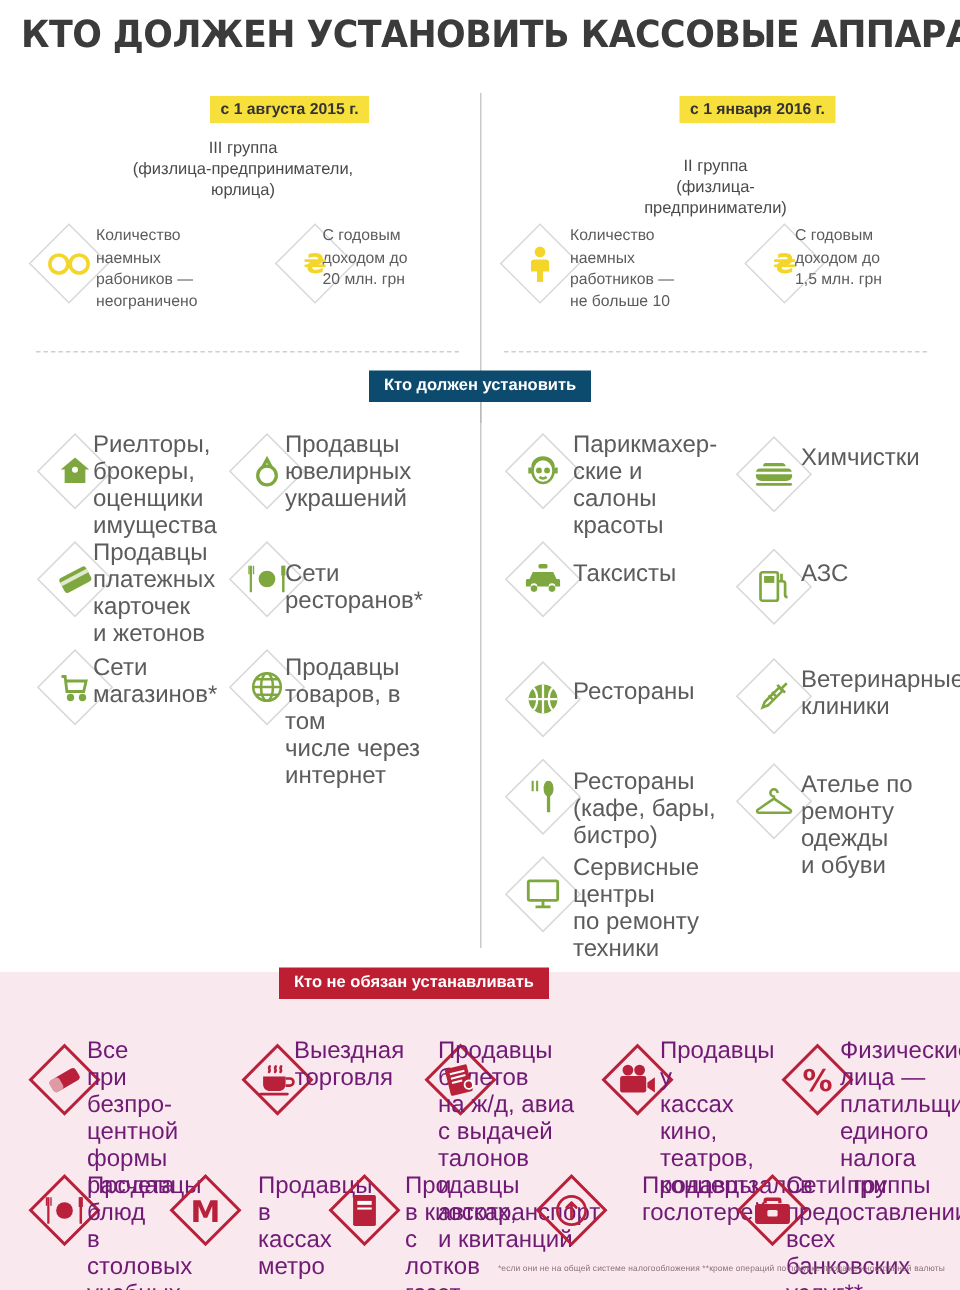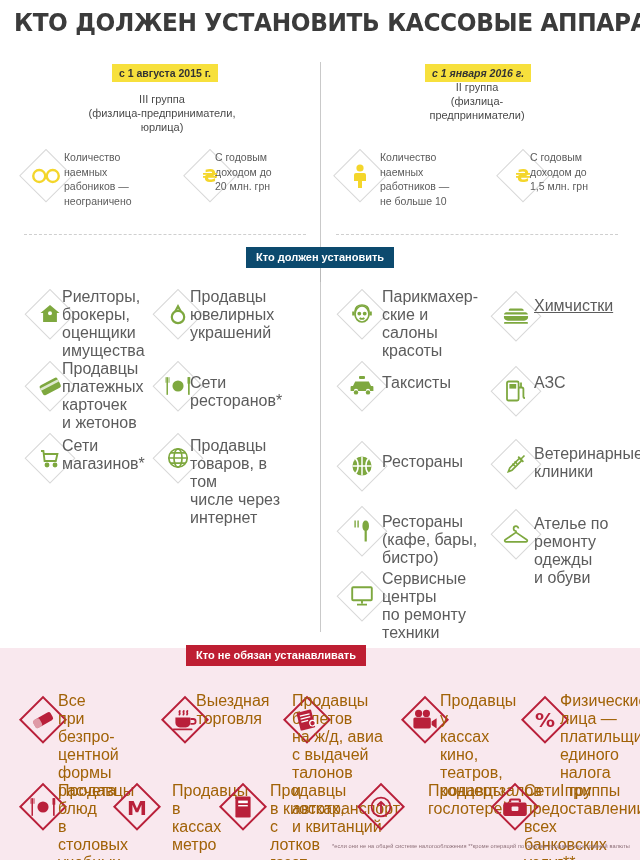--- a/index.html
+++ b/index.html
@@ -30,20 +30,21 @@
     position: absolute; left: 320px; width: 1px; background: #b9b9b9;
   }
 
   
   .badge-date {
     position: absolute;
     background: #f7e03c; color: #333;
     font-size: 10.5px; font-weight: bold;
     padding: 3px 7px 3px 7px;
     white-space: nowrap;
+    margin-left: 28px;
   }
   .group-title {
     position: absolute; text-align: center;
     font-size: 11px; color: #4a4a4a; line-height: 14px;
   }
 
   
   .dia {
     position: absolute;
     display: flex; align-items: center; justify-content: center;
@@ -74,21 +75,21 @@
   }
 
   
   .banner {
     position: absolute; color: #fff; font-size: 11px; font-weight: bold;
     padding: 4px 10px 5px 10px; white-space: nowrap; text-align: center;
   }
   .banner.green { background: #0c4a6e; }
   .banner.red   { background: #be1e32; }
   .sec-green .label { color: #5c5c5c; }
-  .sec-red   .label { color: #a16207; }
+  .sec-red   .label { color: #701a75; }
 
   
   .pink-panel {
     position: absolute; left: 0; top: 648px; width: 640px; height: 212px;
     background: #f9e8ee;
   }
   .footnote {
     position: absolute; left: 0; top: 843px; width: 636px;
     text-align: right; font-size: 5.6px; color: #8d6f78;
     padding-right: 6px; letter-spacing: 0.1px;
@@ -131,22 +132,22 @@
           <svg width="18" height="22" viewBox="0 0 20 24">
             <text x="10" y="19" font-family="DejaVu Sans, sans-serif" font-size="20" font-weight="bold" fill="#f4d62b" text-anchor="middle">₴</text>
           </svg>
         </div>
       </div>
       <div class="stat-text" style="left: 215px; top: 150px; width: 85px;">
         <span style="display: block;">С годовым</span>
         <span style="display: block;">доходом до</span>
         <span style="display: block;">20 млн. грн</span>
       </div>
-      <div class="badge-date" style="left: 425px; top: 64px; font-style: italic;">с 1 января 2016 г.</div>
-      <div class="group-title" style="left: 355px; top: 80px; width: 244px; text-align: center;">
+      <div class="badge-date" style="left: 425px; top: 64px;">с 1 января 2016 г.</div>
+      <div class="group-title" style="left: 355px; top: 104px; width: 244px; text-align: center;">
         <span style="display: block;">II группа</span>
         <span style="display: block;">(физлица-</span>
         <span style="display: block;">предприниматели)</span>
       </div>
       <div class="dia" style="left: 332px; top: 148px; width: 56px; height: 56px;">
         <div class="shape"></div>
         <div class="glyph">
           <svg width="14" height="24" viewBox="0 0 14 24" fill="#f4d62b">
             <circle cx="7" cy="4" r="3.6"></circle>
             <path d="M3 9h8a2 2 0 0 1 2 2v6H9v7H5v-7H1v-6a2 2 0 0 1 2-2z"></path>
@@ -352,21 +353,21 @@
         <div class="shape"></div>
         <div class="glyph">
           <svg width="26" height="20" viewBox="0 0 26 20" fill="#7ea83f">
             <path d="M7 2.6h11.4c1.4 0 2.2.9 2.4 2.2H5.6c.2-1.3 1-2.2 1.4-2.2z"></path>
             <path d="M3.4 6.3h19c1.4 0 2.2 1 2.4 2.2H1c.2-1.2 1-2.2 2.4-2.2z"></path>
             <path d="M1 10.1h24c.6 2.5-1.2 4.6-3.8 4.6H4.8C2.2 14.7.4 12.6 1 10.1z"></path>
             <rect x="1" y="16" width="24" height="1.8" rx=".9"></rect>
           </svg>
         </div>
       </div>
-      <div class="label" style="position: absolute; left: 534px; top: 297px; width: 100px; text-decoration: underline;">
+      <div class="label" style="position: absolute; left: 534px; top: 297px; width: 100px;">
         <span style="display: block;">Химчистки</span>
       </div>
       <div class="dia" style="left: 490px; top: 365px; width: 52px; height: 52px;">
         <div class="shape"></div>
         <div class="glyph">
           <svg width="22" height="24" viewBox="0 0 22 24" fill="none" stroke="#7ea83f" stroke-width="1.8">
             <rect x="2" y="2.5" width="11.6" height="19" rx="1.4"></rect>
             <rect x="4.4" y="5" width="6.8" height="4.6" fill="#7ea83f" stroke="none"></rect>
             <path d="M13.6 8.5h3.2a1.6 1.6 0 0 1 1.6 1.6v7.4a1.6 1.6 0 0 0 1.6 1.6"></path>
             <path d="M16 3.5v5"></path>

